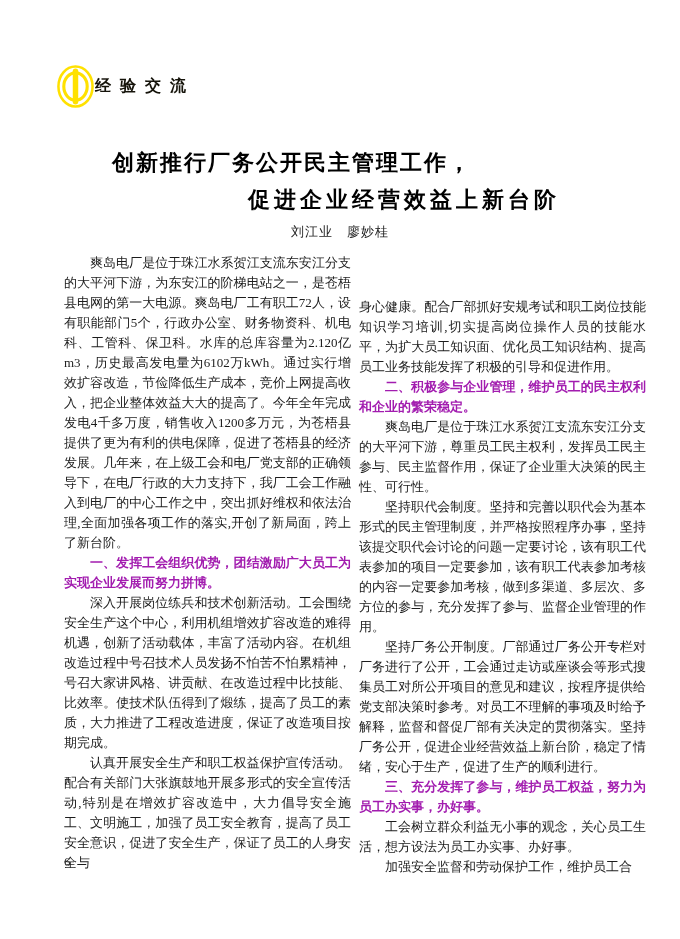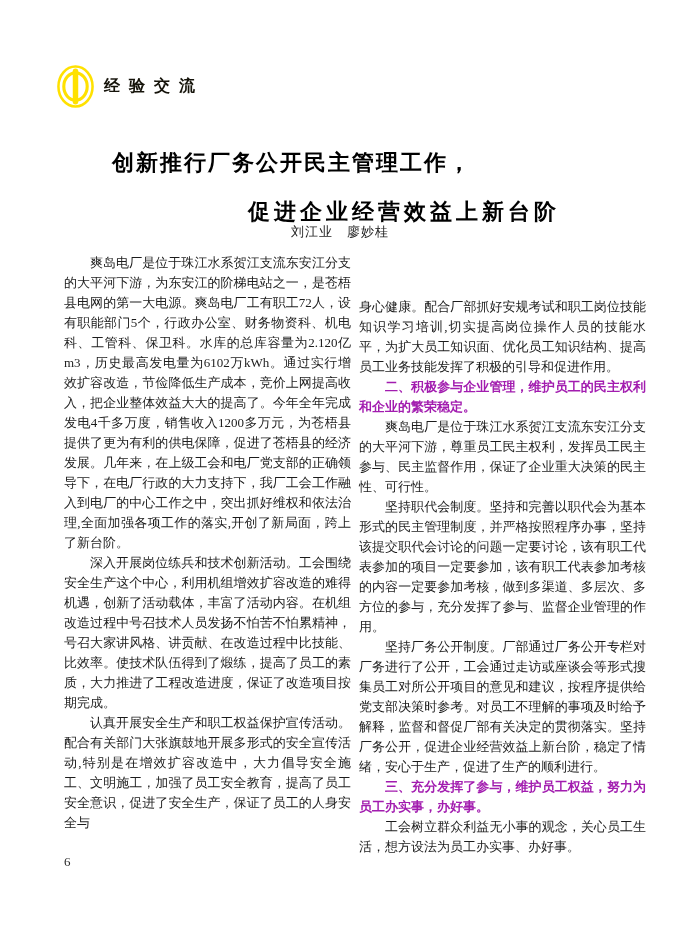--- a/index.html
+++ b/index.html
@@ -12,38 +12,37 @@
     font-family:"Liberation Serif","DejaVu Serif",serif;
     color:#1a1a1a;
     overflow:hidden;
   }
   .header {
     position:absolute; left:56px; top:64px;
     display:flex; align-items:center;
   }
   .logo { width:39px; height:45px; display:block; }
   .section-label {
-    margin-left:9px;
     font-family:"Liberation Sans","DejaVu Sans",sans-serif;
     font-weight:bold;
     font-size:16px;
     letter-spacing:9px;
     color:#15130a;
     white-space:nowrap;
   }
   .title {
     position:absolute; top:147px; left:0; width:100%;
     font-family:"Liberation Sans","DejaVu Sans",sans-serif;
     font-weight:bold;
     font-size:22px;
     color:#000;
     line-height:32px;
   }
   .title-line1 { display:block; margin-left:112px; letter-spacing:2px; white-space:nowrap; }
-  .title-line2 { display:block; margin-left:248px; margin-top:17px; letter-spacing:4px; white-space:nowrap; }
+  .title-line2 { display:block; margin-left:248px; margin-top:5px; letter-spacing:4px; white-space:nowrap; }
   .authors {
     position:absolute; top:223px; left:0; width:100%;
     text-align:center;
     font-family:Liberation Sans, sans-serif;
     font-size:13px;
     letter-spacing:1px;
     color:#1a1a1a;
   }
   .columns {
     position:absolute; left:64px; top:253px;
@@ -88,29 +87,31 @@
   <div class="title">
     <span class="title-line1">创新推行厂务公开民主管理工作，</span>
     <span class="title-line2">促进企业经营效益上新台阶</span>
   </div>
 
   <div class="authors">刘江业　廖妙桂</div>
 
   <div class="columns">
     <div class="col">
       <p class="para">爽岛电厂是位于珠江水系贺江支流东安江分支的大平河下游，为东安江的阶梯电站之一，是苍梧县电网的第一大电源。爽岛电厂工有职工72人，设有职能部门5个，行政办公室、财务物资科、机电科、工管科、保卫科。水库的总库容量为2.120亿m3，历史最高发电量为6102万kWh。通过实行增效扩容改造，节俭降低生产成本，竞价上网提高收入，把企业整体效益大大的提高了。今年全年完成发电4千多万度，销售收入1200多万元，为苍梧县提供了更为有利的供电保障，促进了苍梧县的经济发展。几年来，在上级工会和电厂党支部的正确领导下，在电厂行政的大力支持下，我厂工会工作融入到电厂的中心工作之中，突出抓好维权和依法治理,全面加强各项工作的落实,开创了新局面，跨上了新台阶。</p>
+      <p class="para heading">一、发挥工会组织优势，团结激励广大员工为实现企业发展而努力拼博。</p>
       <p class="para">深入开展岗位练兵和技术创新活动。工会围绕安全生产这个中心，利用机组增效扩容改造的难得机遇，创新了活动载体，丰富了活动内容。在机组改造过程中号召技术人员发扬不怕苦不怕累精神，号召大家讲风格、讲贡献、在改造过程中比技能、比效率。使技术队伍得到了煅练，提高了员工的素质，大力推进了工程改造进度，保证了改造项目按期完成。</p>
       <p class="para">认真开展安全生产和职工权益保护宣传活动。配合有关部门大张旗鼓地开展多形式的安全宣传活动,特别是在增效扩容改造中，大力倡导安全施工、文明施工，加强了员工安全教育，提高了员工安全意识，促进了安全生产，保证了员工的人身安全与</p>
     </div>
     <div class="col">
       <p class="para cont">身心健康。配合厂部抓好安规考试和职工岗位技能知识学习培训,切实提高岗位操作人员的技能水平，为扩大员工知识面、优化员工知识结构、提高员工业务技能发挥了积极的引导和促进作用。</p>
       <p class="para heading">二、积极参与企业管理，维护员工的民主权利和企业的繁荣稳定。</p>
       <p class="para">爽岛电厂是位于珠江水系贺江支流东安江分支的大平河下游，尊重员工民主权利，发挥员工民主参与、民主监督作用，保证了企业重大决策的民主性、可行性。</p>
       <p class="para">坚持职代会制度。坚持和完善以职代会为基本形式的民主管理制度，并严格按照程序办事，坚持该提交职代会讨论的问题一定要讨论，该有职工代表参加的项目一定要参加，该有职工代表参加考核的内容一定要参加考核，做到多渠道、多层次、多方位的参与，充分发挥了参与、监督企业管理的作用。</p>
       <p class="para">坚持厂务公开制度。厂部通过厂务公开专栏对厂务进行了公开，工会通过走访或座谈会等形式搜集员工对所公开项目的意见和建议，按程序提供给党支部决策时参考。对员工不理解的事项及时给予解释，监督和督促厂部有关决定的贯彻落实。坚持厂务公开，促进企业经营效益上新台阶，稳定了情绪，安心于生产，促进了生产的顺利进行。</p>
       <p class="para heading">三、充分发挥了参与，维护员工权益，努力为员工办实事，办好事。</p>
       <p class="para">工会树立群众利益无小事的观念，关心员工生活，想方设法为员工办实事、办好事。</p>
+      <p class="para">加强安全监督和劳动保护工作，维护员工合</p>
     </div>
   </div>
 
   <div class="page-number">6</div>
 
 </div>
 
 </body></html>

